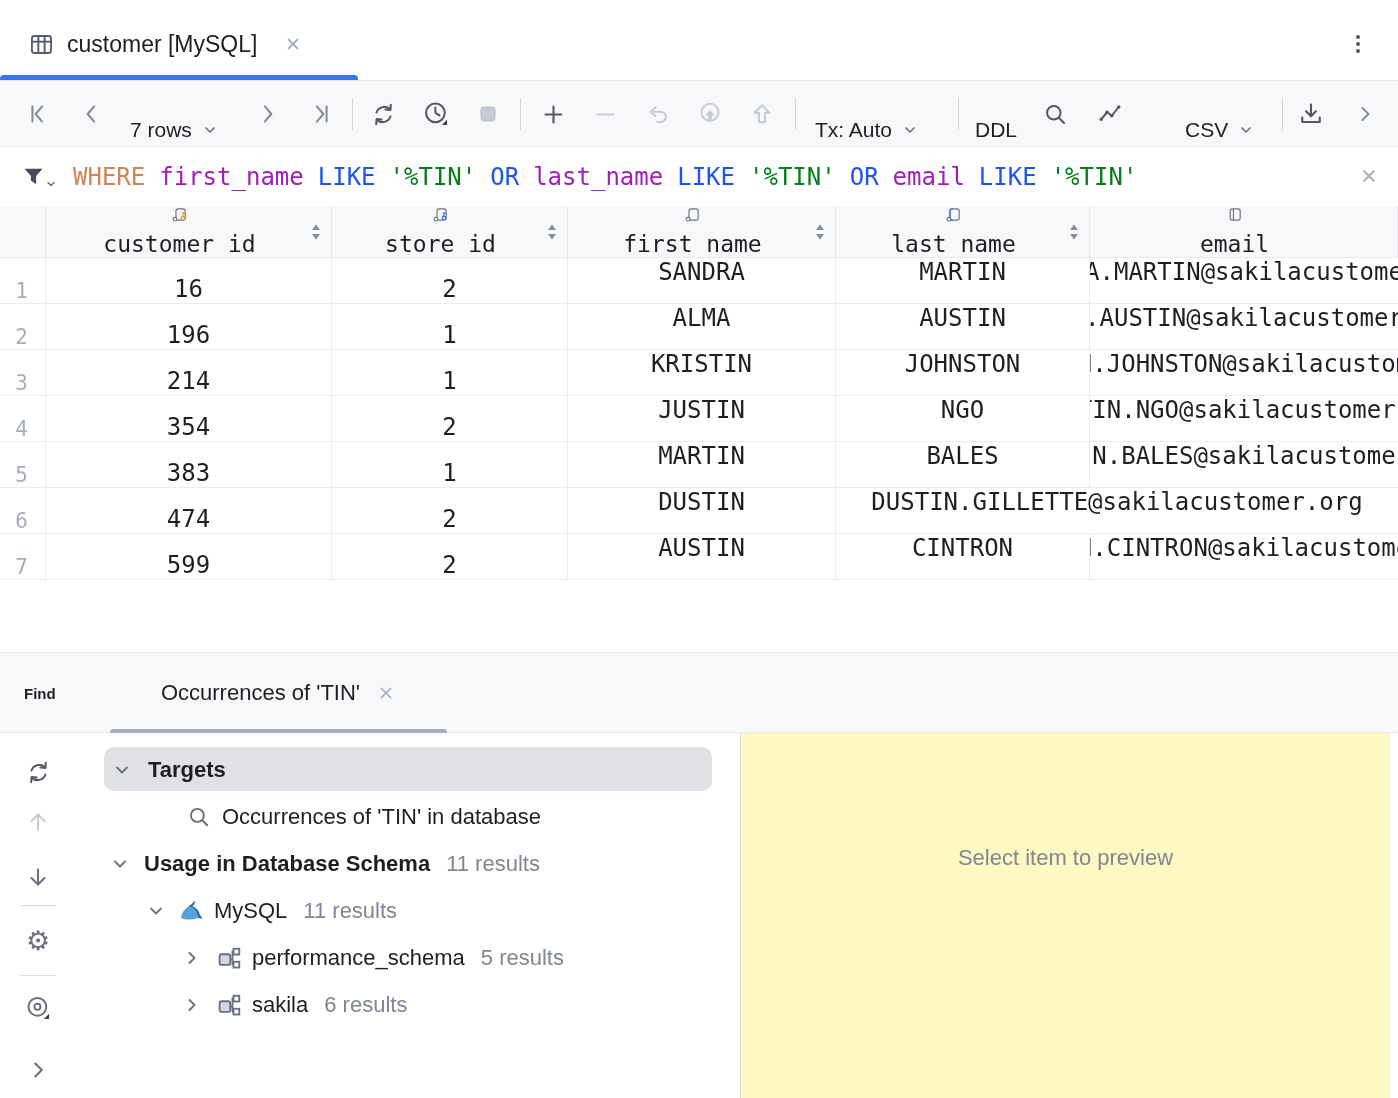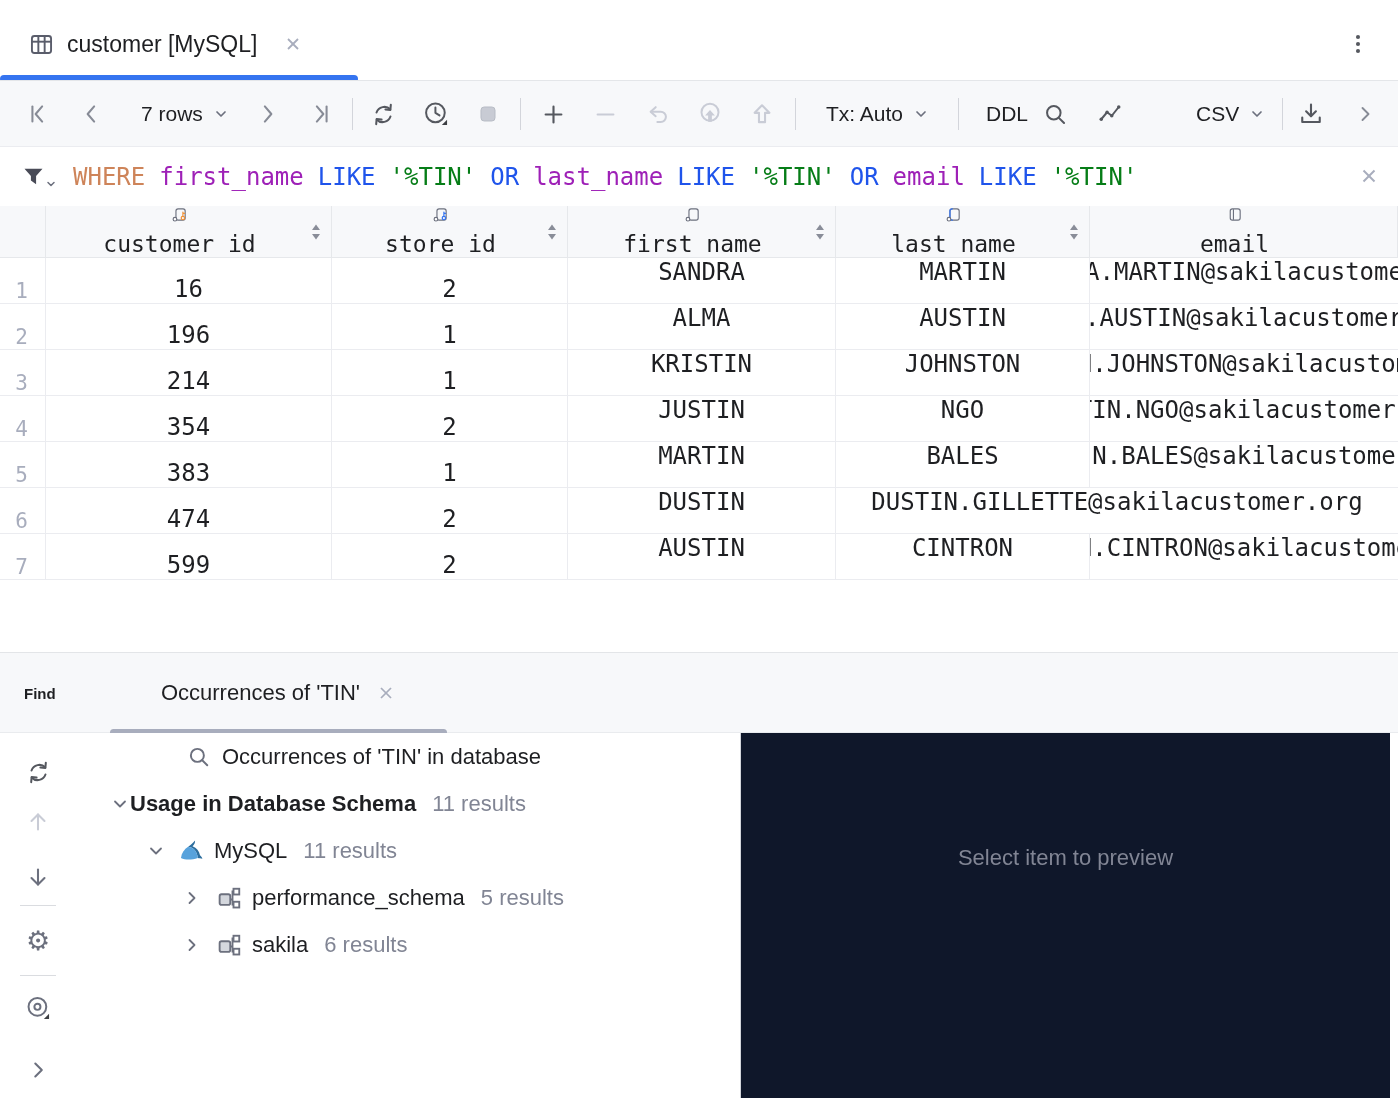--- a/index.html
+++ b/index.html
@@ -11,21 +11,21 @@
   .tab { position:absolute; left:0; top:0; width:358px; height:80px; display:flex; align-items:center; padding-left:28px; gap:12px; }
   .tab-title { font-size:23px; color:#1E1F22; }
   .tab-close { margin-left:14px; display:flex; align-items:center; }
   .tab-underline { position:absolute; left:0; top:71px; width:358px; height:8px; border-radius:4px; }
   .kebab { position:absolute; right:26px; top:26px; width:28px; height:28px; display:flex; align-items:center; justify-content:center; }
 
   
   .toolbar { position:absolute; left:0; top:80px; width:100%; height:67px; background:#F7F8FA; border-top:1px solid #E4E6E9; border-bottom:1px solid #EBECF0; }
   .tbtn { position:absolute; top:19px; width:28px; height:28px; display:flex; align-items:center; justify-content:center; }
   .tsep { position:absolute; top:17px; width:1px; height:32px; background:#D3D5DB; }
-  .tlabel { position:absolute; top:0; height:66px; display:flex; align-items:center; gap:10px; font-size:21px; color:#1E1F22;margin-left:11px; }
+  .tlabel { position:absolute; top:16px; height:66px; display:flex; align-items:center; gap:10px; font-size:21px; color:#1E1F22; }
 
   
   .filterrow { position:absolute; left:0; top:147px; width:100%; height:59px; background:#fff; display:flex; align-items:center; padding-left:20px; }
   .sql { margin-left:16px; font-family:"DejaVu Sans Mono", monospace; font-size:24px; white-space:nowrap; overflow:hidden; }
   .sql span { margin-right:14px; }
   .sql .kw  { color:#CE8459; }
   .sql .op  { color:#1F54EB; }
   .sql .col { color:#9E20B7; }
   .sql .str { color:#067D17; }
   .filter-close { position:absolute; right:18px; top:18px; }
@@ -55,21 +55,21 @@
   .gear-glyph { font-size:27px; color:#6C707E; line-height:1; }
 
   .tree { position:absolute; left:78px; top:0; width:662px; }
   .t-row { position:relative; height:47px; display:flex; align-items:center; font-size:22px; }
   .t-row .cnt { color:#818594; margin-left:16px; }
   .t-bold { font-weight:700; }
   .pill { position:absolute; left:26px; top:1px; width:608px; height:44px; background:#DFE1E5; border-radius:10px; }
   .t-content { position:relative; display:flex; align-items:center; gap:10px; }
 
   .vsplit { position:absolute; left:740px; top:0; width:1px; height:100%; background:#D3D5DB; }
-  .preview { position:absolute; left:741px; top:0; right:8px; height:100%; background:#0f172a; }
+  .preview { position:absolute; left:741px; top:0; right:8px; height:100%; background:#fef9c3; }
   .preview-msg { position:absolute; top:112px; width:100%; text-align:center; font-size:22px; color:#818594; }
 
   svg { display:block; }
 </style>
 </head>
 <body>
 
 <div id="app">
 
   <div class="tabbar">
@@ -422,34 +422,43 @@
       </div>
       <div class="rbtn" style="top:323px">
         <svg width="26" height="26" viewBox="0 0 24 24" fill="none" stroke="#6C707E" stroke-width="1.9" stroke-linecap="round" stroke-linejoin="round">
             <path d="M9.5 6 L15.5 12 L9.5 18"></path>
           </svg>
       </div>
     </div>
 
     <div class="tree">
 
+      <div class="t-row" style="margin-top:13px">
+        <div class="pill"></div>
+        <div class="t-content" style="padding-left:34px">
+          <svg width="20" height="20" viewBox="0 0 20 20" fill="none" stroke="#6C707E" stroke-width="1.8" stroke-linecap="round" stroke-linejoin="round">
+              <path d="M5 7.5 L10 12.5 L15 7.5"></path>
+            </svg>
+          <span class="t-bold" style="margin-left:6px">Targets</span>
+        </div>
+      </div>
 
       <div class="t-row" style="padding-left:108px">
         <svg width="26" height="26" viewBox="0 0 24 24" fill="none" stroke="#6C707E" stroke-width="1.8" stroke-linecap="round">
           <circle cx="10.5" cy="10.5" r="6"></circle>
             <line x1="15.2" y1="15.2" x2="19.6" y2="19.6"></line>
         </svg>
         <span style="margin-left:10px">Occurrences of 'TIN' in database</span>
       </div>
 
       <div class="t-row" style="padding-left:32px">
         <svg width="20" height="20" viewBox="0 0 20 20" fill="none" stroke="#6C707E" stroke-width="1.8" stroke-linecap="round" stroke-linejoin="round">
             <path d="M5 7.5 L10 12.5 L15 7.5"></path>
           </svg>
-        <span class="t-bold" style="">Usage in Database Schema</span>
+        <span class="t-bold" style="margin-left:14px">Usage in Database Schema</span>
         <span class="cnt">11 results</span>
       </div>
 
       <div class="t-row" style="padding-left:68px">
         <svg width="20" height="20" viewBox="0 0 20 20" fill="none" stroke="#6C707E" stroke-width="1.8" stroke-linecap="round" stroke-linejoin="round">
             <path d="M5 7.5 L10 12.5 L15 7.5"></path>
           </svg>
         <svg width="32" height="32" viewBox="0 0 24 24" style="margin-left:8px">
           <path d="M15.8 4.2 C15.9 6 15.2 7.4 13.9 8.5 C17 9.6 18.9 12 19.5 15.2 C20.3 15.8 20.9 16.6 21.3 17.8 C20 17.5 18.9 17.6 17.9 17.2 C17.2 12.3 14.7 9.4 10.6 8.9 C12.3 7.6 14.2 6.1 15.8 4.2 Z" fill="#2D6E9E"></path>
           <path d="M10.6 8.9 C7.6 10.8 5.8 13.5 5.2 17.2 C8.8 18.9 13.4 18.6 17.9 17.2 C17.2 12.3 14.7 9.4 10.6 8.9 Z" fill="#57A2DC"></path>

